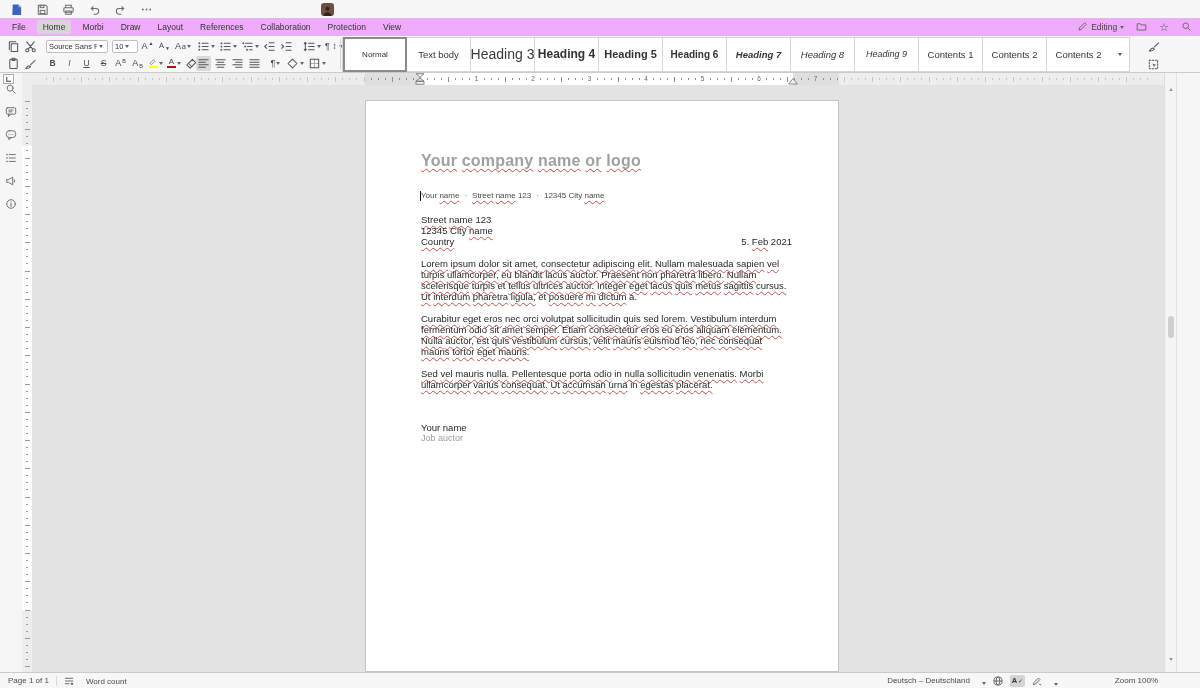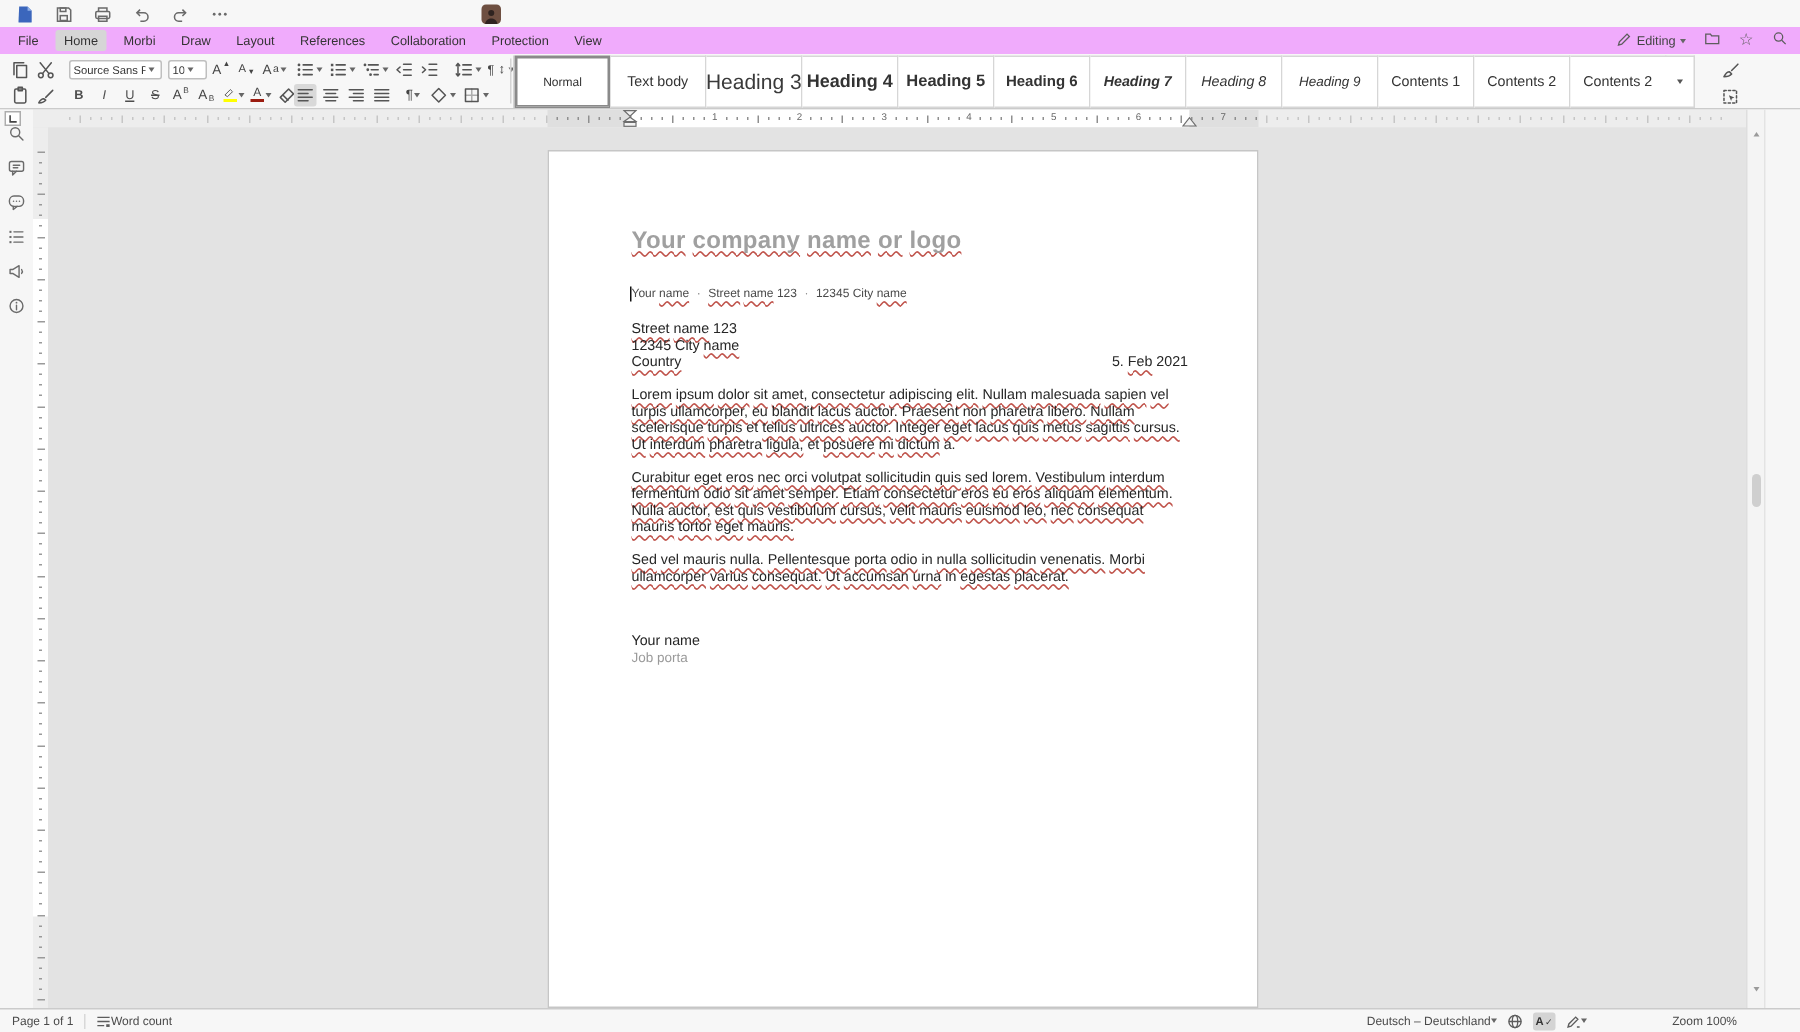--- a/index.html
+++ b/index.html
@@ -108,21 +108,21 @@
   .sarrow{position:absolute;left:2px;width:8px;height:8px;display:flex;align-items:center;justify-content:center}
   .sarrow .chv{border-top-color:#9a9a9a}
   .sarrow.up .chv{transform:rotate(180deg)}
   .sthumb{position:absolute;left:2.5px;top:243px;width:6px;height:22px;background:#cfcfcf;border-radius:3px}
 
   
   .statusbar{position:absolute;left:0;top:672px;width:1200px;height:16px;background:#f7f7f7;border-top:1px solid #cbcbcb;display:flex;align-items:center;justify-content:space-between;font-size:8px;color:#4a4a4a}
   .sb-left{display:flex;align-items:center;gap:7px;padding-left:8px}
   .sb-right{display:flex;align-items:center;gap:7px;padding-right:42px}
   .sb-sep{width:1px;height:10px;background:#d8d8d8}
-  .sb-btn{display:flex;align-items:center;gap:0}
+  .sb-btn{display:flex;align-items:flex-end;gap:12px}
   .sb-btn svg{width:10px;height:10px;stroke:#5d5d5d;fill:none;stroke-width:1}
   .spell-box{width:15px;height:12px;background:#d4d4d4;border-radius:2px;display:flex;align-items:center;justify-content:center;font-size:7.5px;color:#333;gap:0}
   .zoom-label{margin-left:50px}
 </style>
 </head>
 <body>
 
 <div class="app">
 
   <header class="titlebar">
@@ -777,21 +777,21 @@
         <div class="country-row">
           <span><span class="sq">Country</span></span>
           <span><span>5.</span> <span class="sq">Feb</span> <span>2021</span></span>
         </div>
         <div class="body-pars">
             <p class="doc-par"><span class="sq">Lorem</span> <span class="sq">ipsum</span> <span class="sq">dolor</span> <span class="sq">sit</span> <span class="sq">amet,</span> <span class="sq">consectetur</span> <span class="sq">adipiscing</span> <span class="sq">elit.</span> <span class="sq">Nullam</span> <span class="sq">malesuada</span> <span class="sq">sapien</span> <span class="sq">vel</span> <span class="sq">turpis</span> <span class="sq">ullamcorper,</span> <span class="sq">eu</span> <span class="sq">blandit</span> <span class="sq">lacus</span> <span class="sq">auctor.</span> <span class="sq">Praesent</span> <span class="sq">non</span> <span class="sq">pharetra</span> <span class="sq">libero.</span> <span class="sq">Nullam</span> <span class="sq">scelerisque</span> <span class="sq">turpis</span> <span>et</span> <span class="sq">tellus</span> <span class="sq">ultrices</span> <span class="sq">auctor.</span> <span class="sq">Integer</span> <span class="sq">eget</span> <span class="sq">lacus</span> <span class="sq">quis</span> <span class="sq">metus</span> <span class="sq">sagittis</span> <span class="sq">cursus.</span> <span class="sq">Ut</span> <span class="sq">interdum</span> <span class="sq">pharetra</span> <span class="sq">ligula,</span> <span>et</span> <span class="sq">posuere</span> <span class="sq">mi</span> <span class="sq">dictum</span> <span>a.</span></p>
             <p class="doc-par"><span class="sq">Curabitur</span> <span class="sq">eget</span> <span class="sq">eros</span> <span class="sq">nec</span> <span class="sq">orci</span> <span class="sq">volutpat</span> <span class="sq">sollicitudin</span> <span class="sq">quis</span> <span class="sq">sed</span> <span class="sq">lorem.</span> <span class="sq">Vestibulum</span> <span class="sq">interdum</span> <span class="sq">fermentum</span> <span class="sq">odio</span> <span class="sq">sit</span> <span class="sq">amet</span> <span class="sq">semper.</span> <span class="sq">Etiam</span> <span class="sq">consectetur</span> <span class="sq">eros</span> <span class="sq">eu</span> <span class="sq">eros</span> <span class="sq">aliquam</span> <span class="sq">elementum.</span> <span class="sq">Nulla</span> <span class="sq">auctor,</span> <span class="sq">est</span> <span class="sq">quis</span> <span class="sq">vestibulum</span> <span class="sq">cursus,</span> <span class="sq">velit</span> <span class="sq">mauris</span> <span class="sq">euismod</span> <span class="sq">leo,</span> <span class="sq">nec</span> <span class="sq">consequat</span> <span class="sq">mauris</span> <span class="sq">tortor</span> <span class="sq">eget</span> <span class="sq">mauris.</span></p>
             <p class="doc-par"><span class="sq">Sed</span> <span class="sq">vel</span> <span class="sq">mauris</span> <span class="sq">nulla.</span> <span class="sq">Pellentesque</span> <span class="sq">porta</span> <span class="sq">odio</span> <span>in</span> <span class="sq">nulla</span> <span class="sq">sollicitudin</span> <span class="sq">venenatis.</span> <span class="sq">Morbi</span> <span class="sq">ullamcorper</span> <span class="sq">varius</span> <span class="sq">consequat.</span> <span class="sq">Ut</span> <span class="sq">accumsan</span> <span class="sq">urna</span> <span>in</span> <span class="sq">egestas</span> <span class="sq">placerat.</span></p>
           </div>
         <div class="sig-name">Your name</div>
-        <div class="sig-title">Job porta</div>
+        <div class="sig-title">Job auctor</div>
       </div>
     </div>
 
     <div class="vscroll">
       <span class="sarrow up" style="top:12px">
           <span class="chv"></span>
         </span>
       <span class="sthumb"></span>
       <span class="sarrow" style="top:582px">
           <span class="chv"></span>

